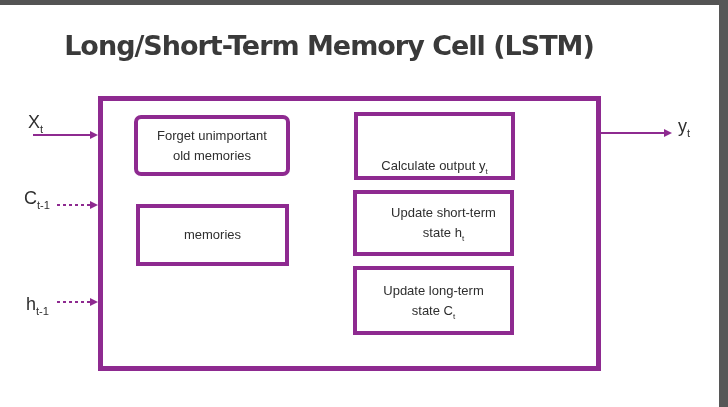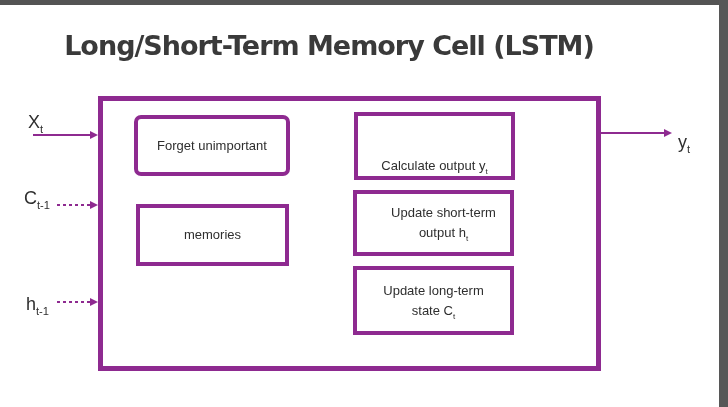--- a/index.html
+++ b/index.html
@@ -98,21 +98,21 @@
   .c-line   { left: 57px;  top: 204px; width: 34px; }
   .c-head   { left: 90px;  top: 201px; }
   .h-line   { left: 57px;  top: 301px; width: 34px; }
   .h-head   { left: 90px;  top: 298px; }
   .out-line { left: 601px; top: 132px; width: 63px; }
   .out-head { left: 664px; top: 129px; }
 
   .label-x   { left: 28px;  top: 112px; }
   .label-c   { left: 24px;  top: 188px; }
   .label-h   { left: 26px;  top: 294px; }
-  .label-out { left: 678px; top: 116px; margin-top: 16px; }
+  .label-out { left: 678px; top: 116px; }
 </style>
 </head>
 <body>
 
 <div class="page">
 
   <div class="top-bar"></div>
   <div class="right-bar"></div>
 
   <div class="title">Long/Short-Term Memory Cell (LSTM)</div>
@@ -125,33 +125,34 @@
   <div class="arrow-head x-head"></div>
   <div class="arrow-line dashed c-line"></div>
   <div class="arrow-head c-head"></div>
   <div class="arrow-line dashed h-line"></div>
   <div class="arrow-head h-head"></div>
 
   <div class="cell"></div>
 
   <div class="ibox box-forget">
     <div>Forget unimportant</div>
+    <div>old memories</div>
   </div>
 
   <div class="ibox box-form">
     <div>memories</div>
   </div>
 
   <div class="ibox box-output">
     <div><span>Calculate output y</span><sub>t</sub></div>
   </div>
 
   <div class="ibox box-short">
     <div>Update short-term</div>
-    <div><span>output h</span><sub>t</sub></div>
+    <div><span>state h</span><sub>t</sub></div>
   </div>
 
   <div class="ibox box-long">
     <div>Update long-term</div>
     <div><span>state C</span><sub>t</sub></div>
   </div>
 
   <div class="arrow-line out-line"></div>
   <div class="arrow-head out-head"></div>
   <div class="io-label label-out"><span>y</span><sub>t</sub></div>

